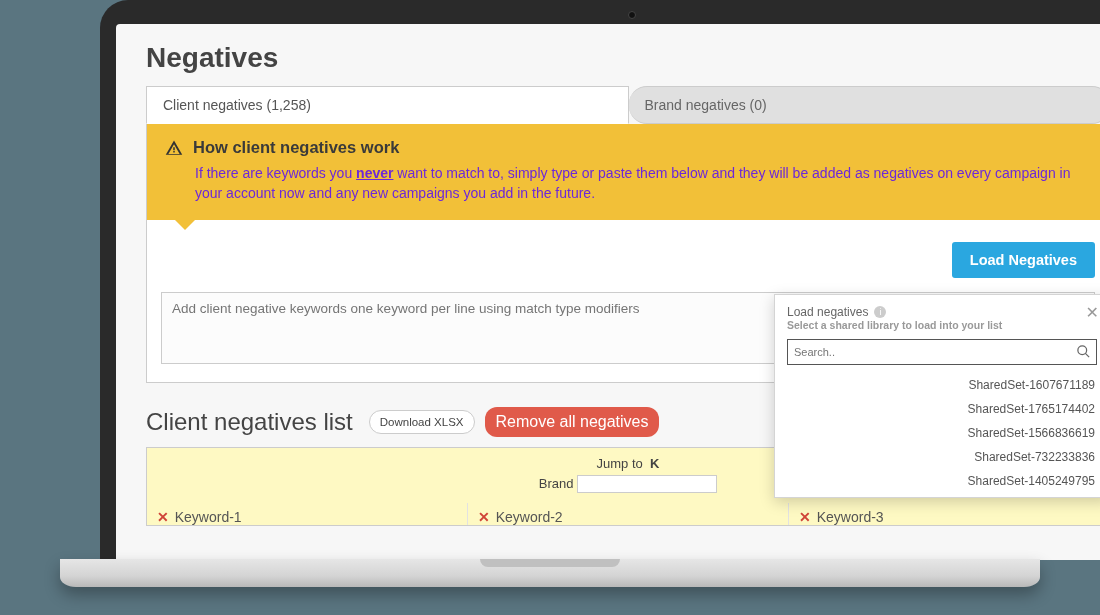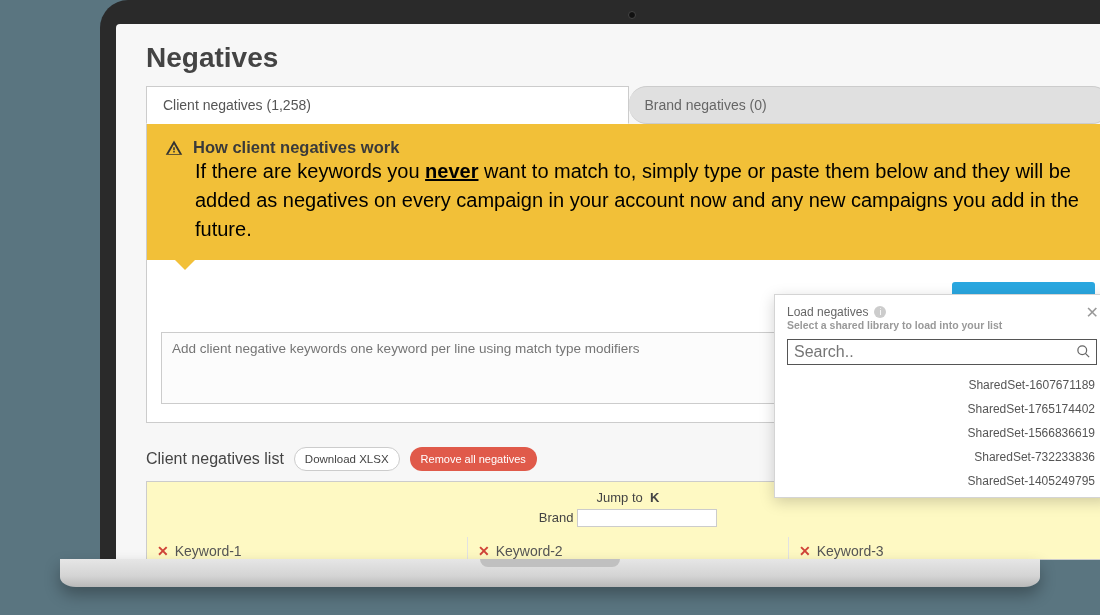--- a/index.html
+++ b/index.html
@@ -110,24 +110,25 @@
     border-right: 10px solid transparent;
     border-top: 10px solid #f2c038;
   }
   .info-head {
     display: flex;
     align-items: center;
     gap: 10px;
     font-size: 16.5px;
     font-weight: 600;
     color: #3a3a3a;
+    margin-bottom: 6px;
   }
   .info-desc {
-    font-size: 20px;
-    color: #000000;
+    font-size: 14px;
+    color: #6d28d9;
     line-height: 1.45;
     padding-left: 30px;
   }
   .info-desc b { font-weight: 700; text-decoration: underline; }
 
   .btn-row {
     display: flex;
     justify-content: flex-end;
     padding: 22px 14px 10px 14px;
   }
@@ -155,36 +156,36 @@
     resize: none;
   }
 
   .list-section { margin-top: 24px; }
   .list-head {
     display: flex;
     align-items: center;
     gap: 10px;
     margin-bottom: 10px;
   }
-  .list-title { font-size: 16px; font-weight: 500; color: #444; }
+  .list-title { font-size: 24px; font-weight: 500; color: #444; margin-right: 6px; }
   .btn-outline {
     background: #fff;
     border: 1px solid #ccc;
     padding: 5px 10px;
     font-size: 11.5px;
     color: #444;
     border-radius: 12px;
     cursor: pointer;
   }
   .btn-danger {
     background: #e05a4a;
     color: #fff;
     border: none;
     padding: 6px 11px;
-    font-size: 11px;
+    font-size: 16px;
     border-radius: 12px;
     cursor: pointer;
   }
 
   .list-box {
     border: 1px solid #ccc;
     background: #fef9c3;
     padding-top: 6px;
     position: relative;
   }
@@ -247,21 +248,21 @@
   .popup-sub {
     font-size: 10.5px;
     color: #999;
     margin-bottom: 8px;
     font-weight: bold;
   }
   .popup-search {
     width: 100%;
     border: 1.5px solid #555;
     padding: 4px 26px 4px 6px;
-    font-size: 16px;
+    font-size: 11px;
     color: #888;
     height: 26px;
   }
   .popup-search-wrap { position: relative; }
   .popup-search-wrap svg { position: absolute; right: 6px; top: 5px; }
   .popup-list {
     margin-top: 8px;
     max-height: 118px;
     overflow-y: auto;
     text-align: right;

